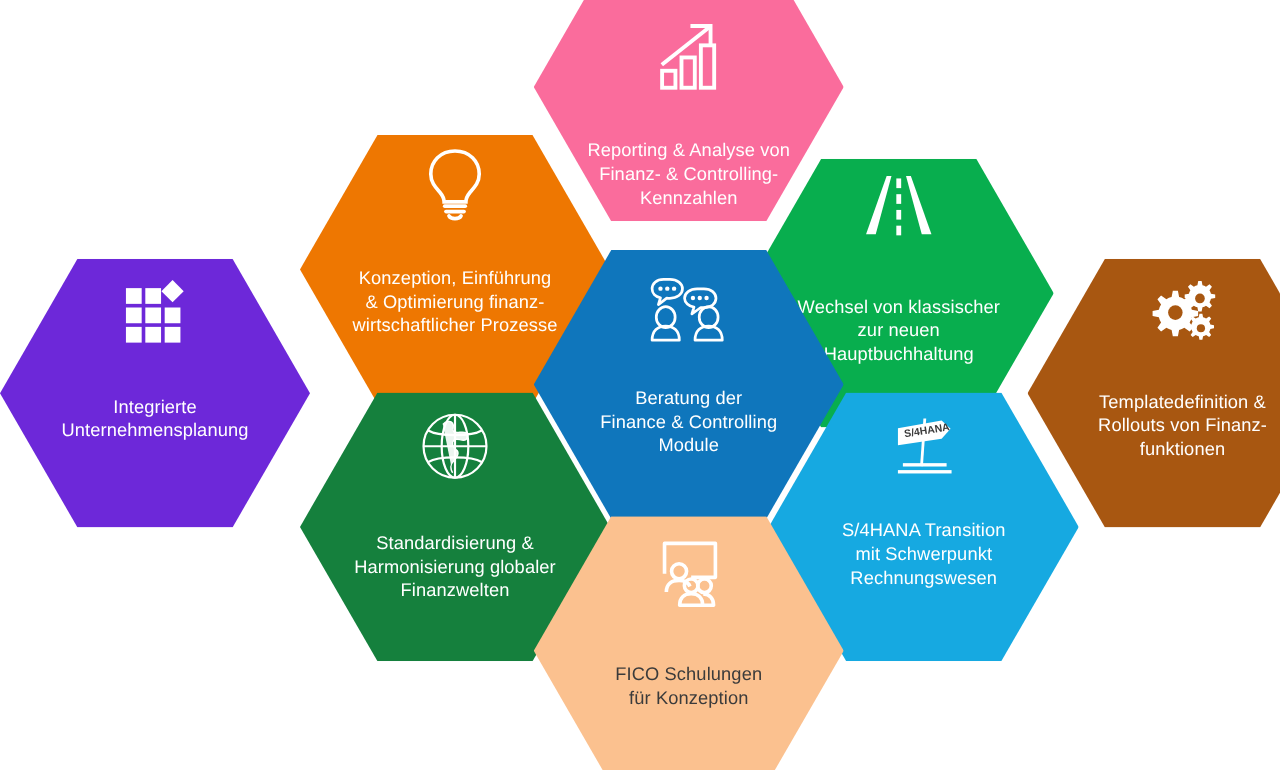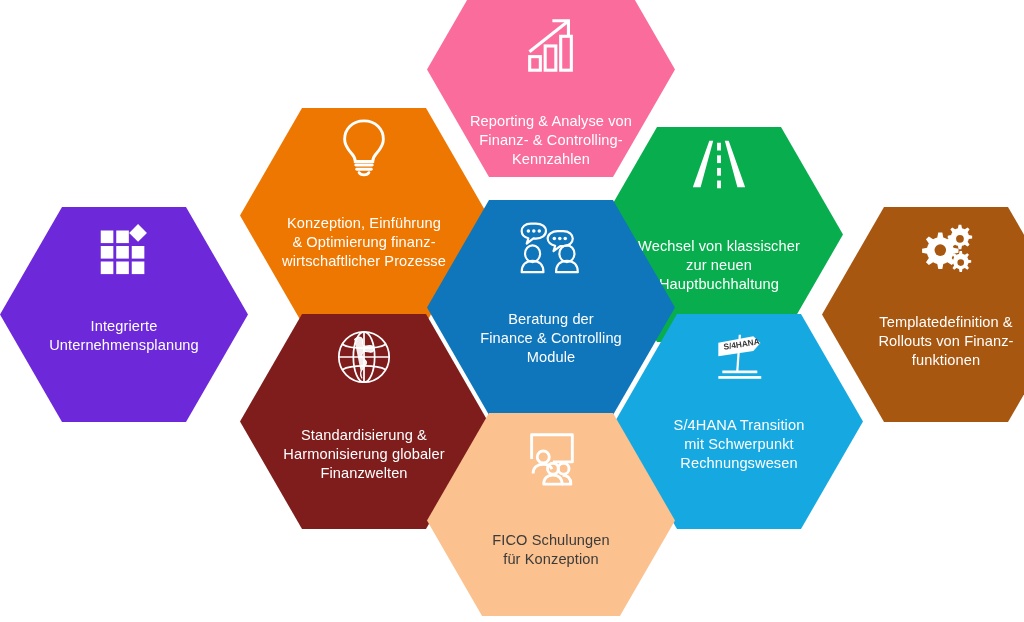--- a/index.html
+++ b/index.html
@@ -184,21 +184,21 @@
         <circle cx="46.4" cy="20.4" r="4" fill="#A85711"></circle>
         <path d="M46 33 l2.4 0 0.6 3 a7 7 0 0 1 2.5 1 l2.5 -1.7 1.7 1.7 -1.7 2.5 a7 7 0 0 1 1 2.5 l3 0.6 0 2.4 -3 0.6 a7 7 0 0 1 -1 2.5 l1.7 2.5 -1.7 1.7 -2.5 -1.7 a7 7 0 0 1 -2.5 1 l-0.6 3 -2.4 0 -0.6 -3 a7 7 0 0 1 -2.5 -1 l-2.5 1.7 -1.7 -1.7 1.7 -2.5 a7 7 0 0 1 -1 -2.5 l-3 -0.6 0 -2.4 3 -0.6 a7 7 0 0 1 1 -2.5 l-1.7 -2.5 1.7 -1.7 2.5 1.7 a7 7 0 0 1 2.5 -1 Z"></path>
         <circle cx="47.2" cy="45" r="3.4" fill="#A85711"></circle>
       </svg>
     </span>
     <span class="hex-label lbl-light">Templatedefinition &amp;
 Rollouts von Finanz-
 funktionen</span>
   </div>
 
-  <div class="hex pos-standard sp-standard" style="background-color: #7f1d1d;">
+  <div class="hex pos-standard sp-standard" style="background-color: #15803d;">
     <span class="hex-icon">
       <svg viewBox="0 0 64 64" fill="none" stroke="#ffffff" stroke-width="1.8">
         <circle cx="32" cy="32" r="26"></circle>
         <ellipse cx="32" cy="32" rx="11" ry="26"></ellipse>
         <line x1="32" y1="6" x2="32" y2="58"></line>
         <line x1="6" y1="32" x2="58" y2="32"></line>
         <path d="M10 19 C18 24 46 24 54 19"></path>
         <path d="M10 45 C18 40 46 40 54 45"></path>
         <path d="M22 14 C24 12 28 10 30 13 C32 16 29 18 31 20 C34 22 38 19 41 21 C44 23 42 27 39 27 C36 27 33 25 31 27 C29 29 30 33 33 35 C36 37 34 41 31 44 C28 47 28 51 30 54" fill="#ffffff" fill-opacity="0.92" stroke="#ffffff" stroke-width="1.2"></path>
       </svg>

